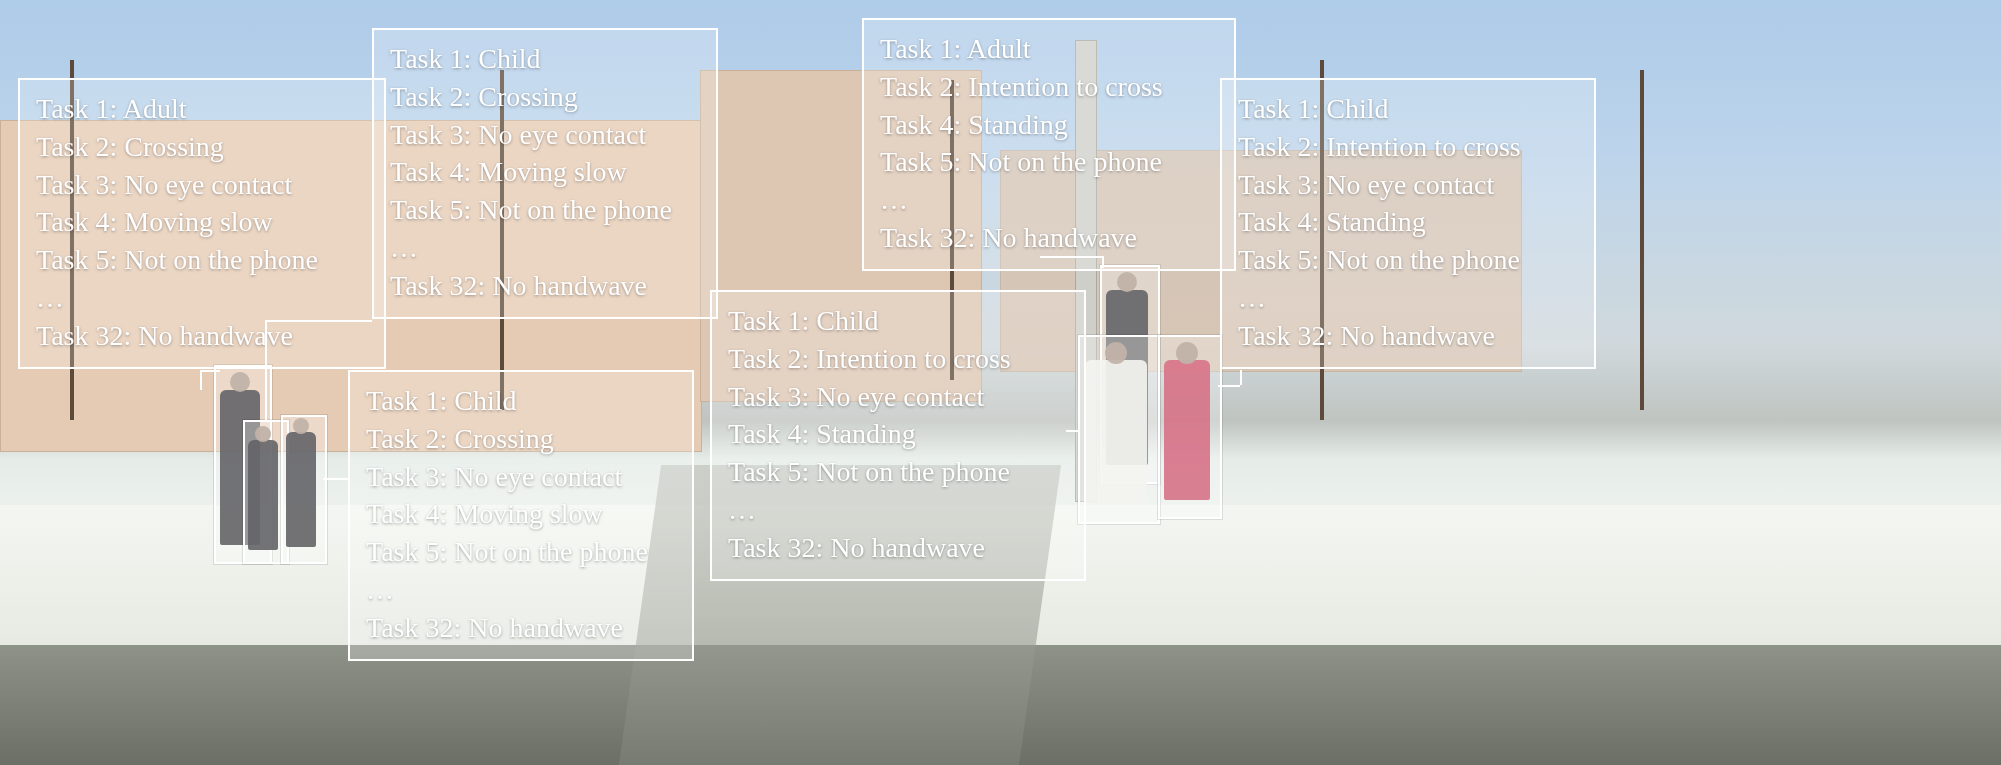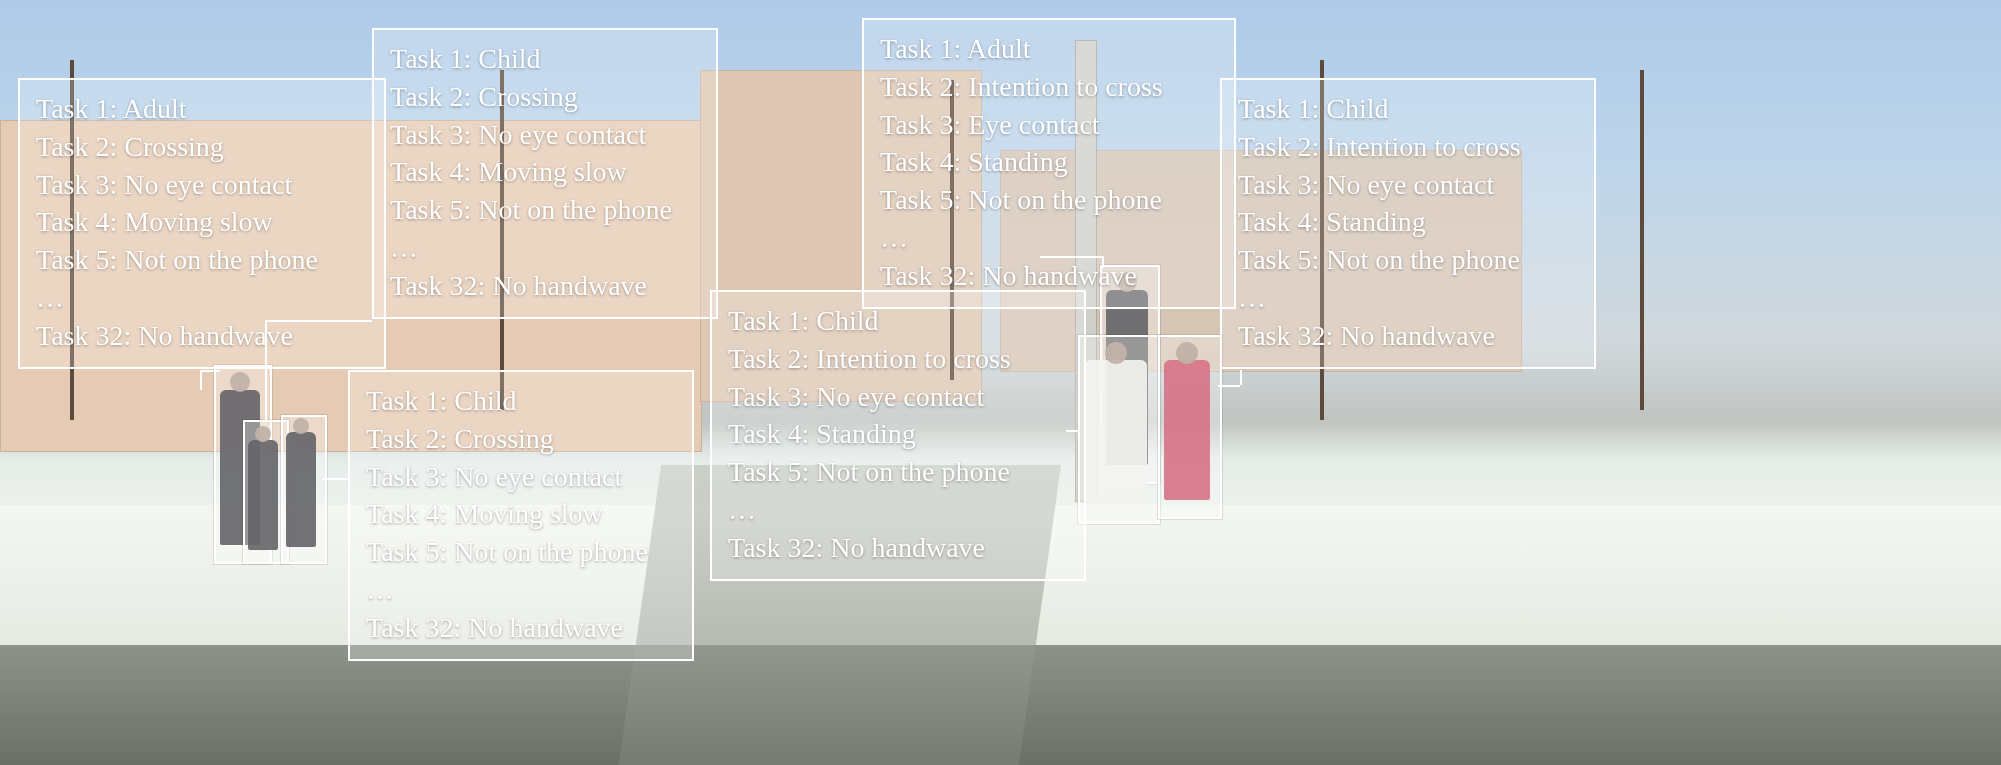--- a/index.html
+++ b/index.html
@@ -186,21 +186,20 @@
     <span class="row"><span>Task</span> <span>4: Moving slow</span></span>
     <span class="row"><span>Task</span> <span>5: Not on the phone</span></span>
     <span class="row">…</span>
     <span class="row"><span>Task</span> <span>32: No handwave</span></span>
   </div>
   <div class="conn" style="left:323px; top:478px; width:25px;"></div>
 
   <div class="panel" style="left:862px; top:18px; width:338px;">
     <span class="row"><span>Task</span> <span>1: Adult</span></span>
     <span class="row"><span>Task</span> <span>2: Intention to cross</span></span>
-    <span class="row"><span>Task</span> <span>3: Eye contact</span></span>
     <span class="row"><span>Task</span> <span>4: Standing</span></span>
     <span class="row"><span>Task</span> <span>5: Not on the phone</span></span>
     <span class="row">…</span>
     <span class="row"><span>Task</span> <span>32: No handwave</span></span>
   </div>
   <div class="conn v" style="left:1102px; top:256px; height:12px;"></div>
   <div class="conn" style="left:1040px; top:256px; width:64px;"></div>
 
   <div class="panel" style="left:710px; top:290px; width:340px;">
     <span class="row"><span>Task</span> <span>1: Child</span></span>

